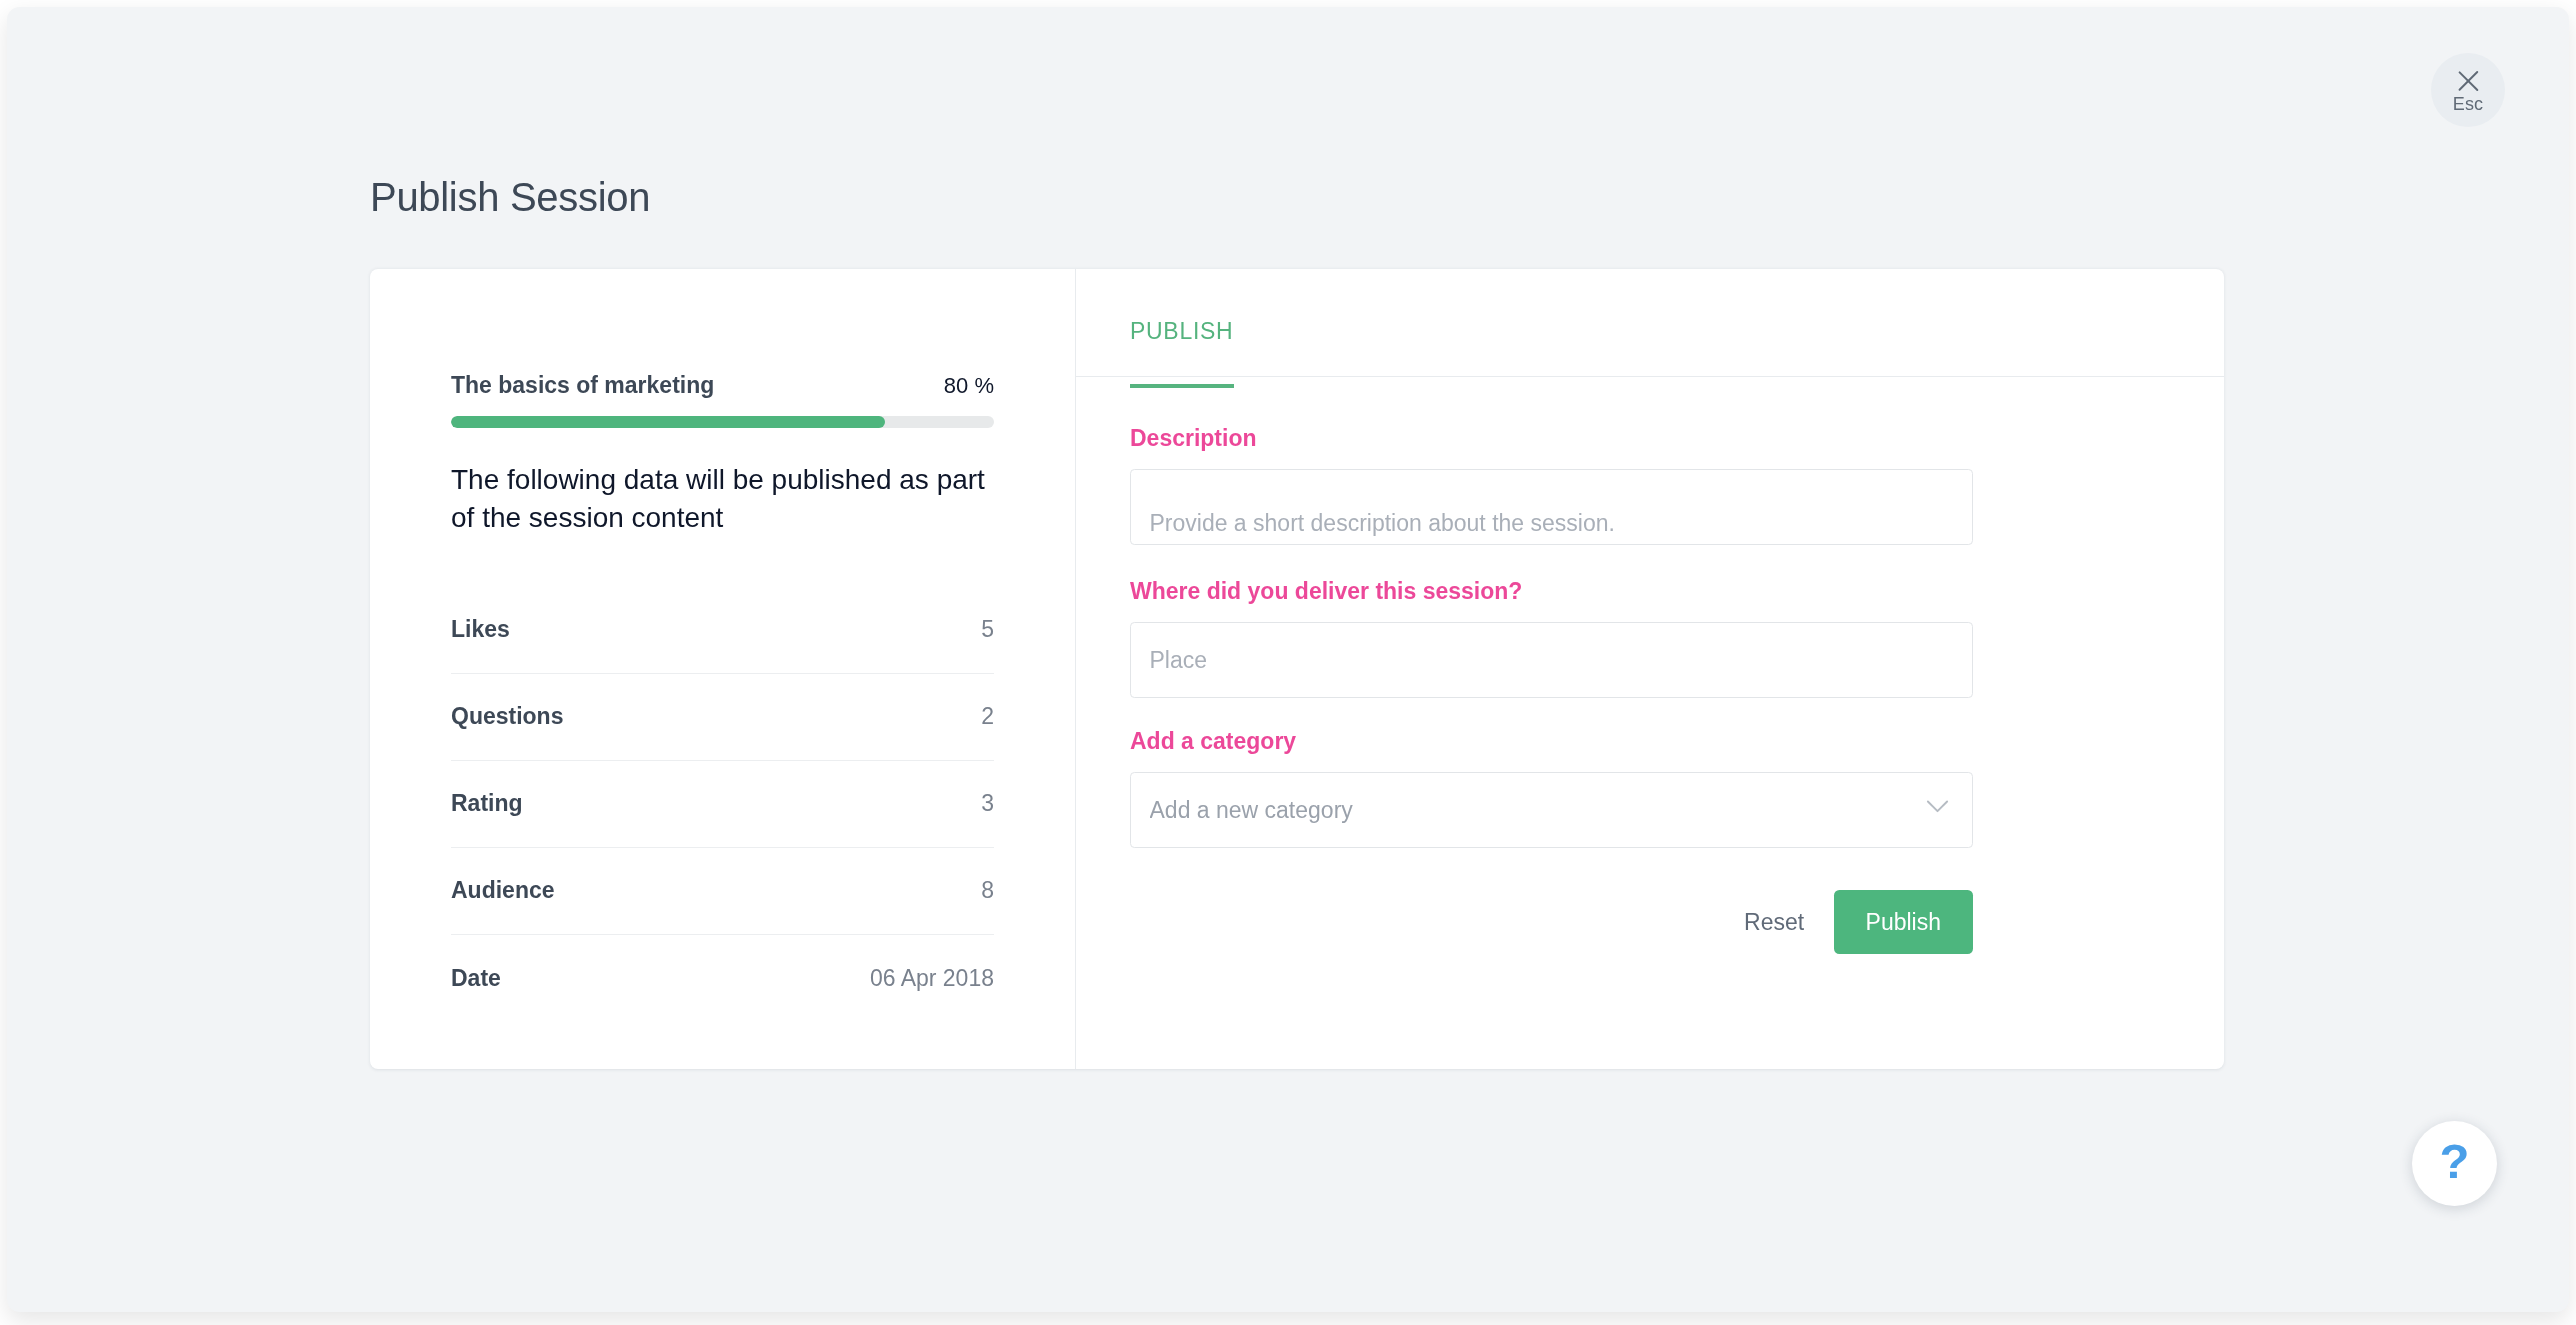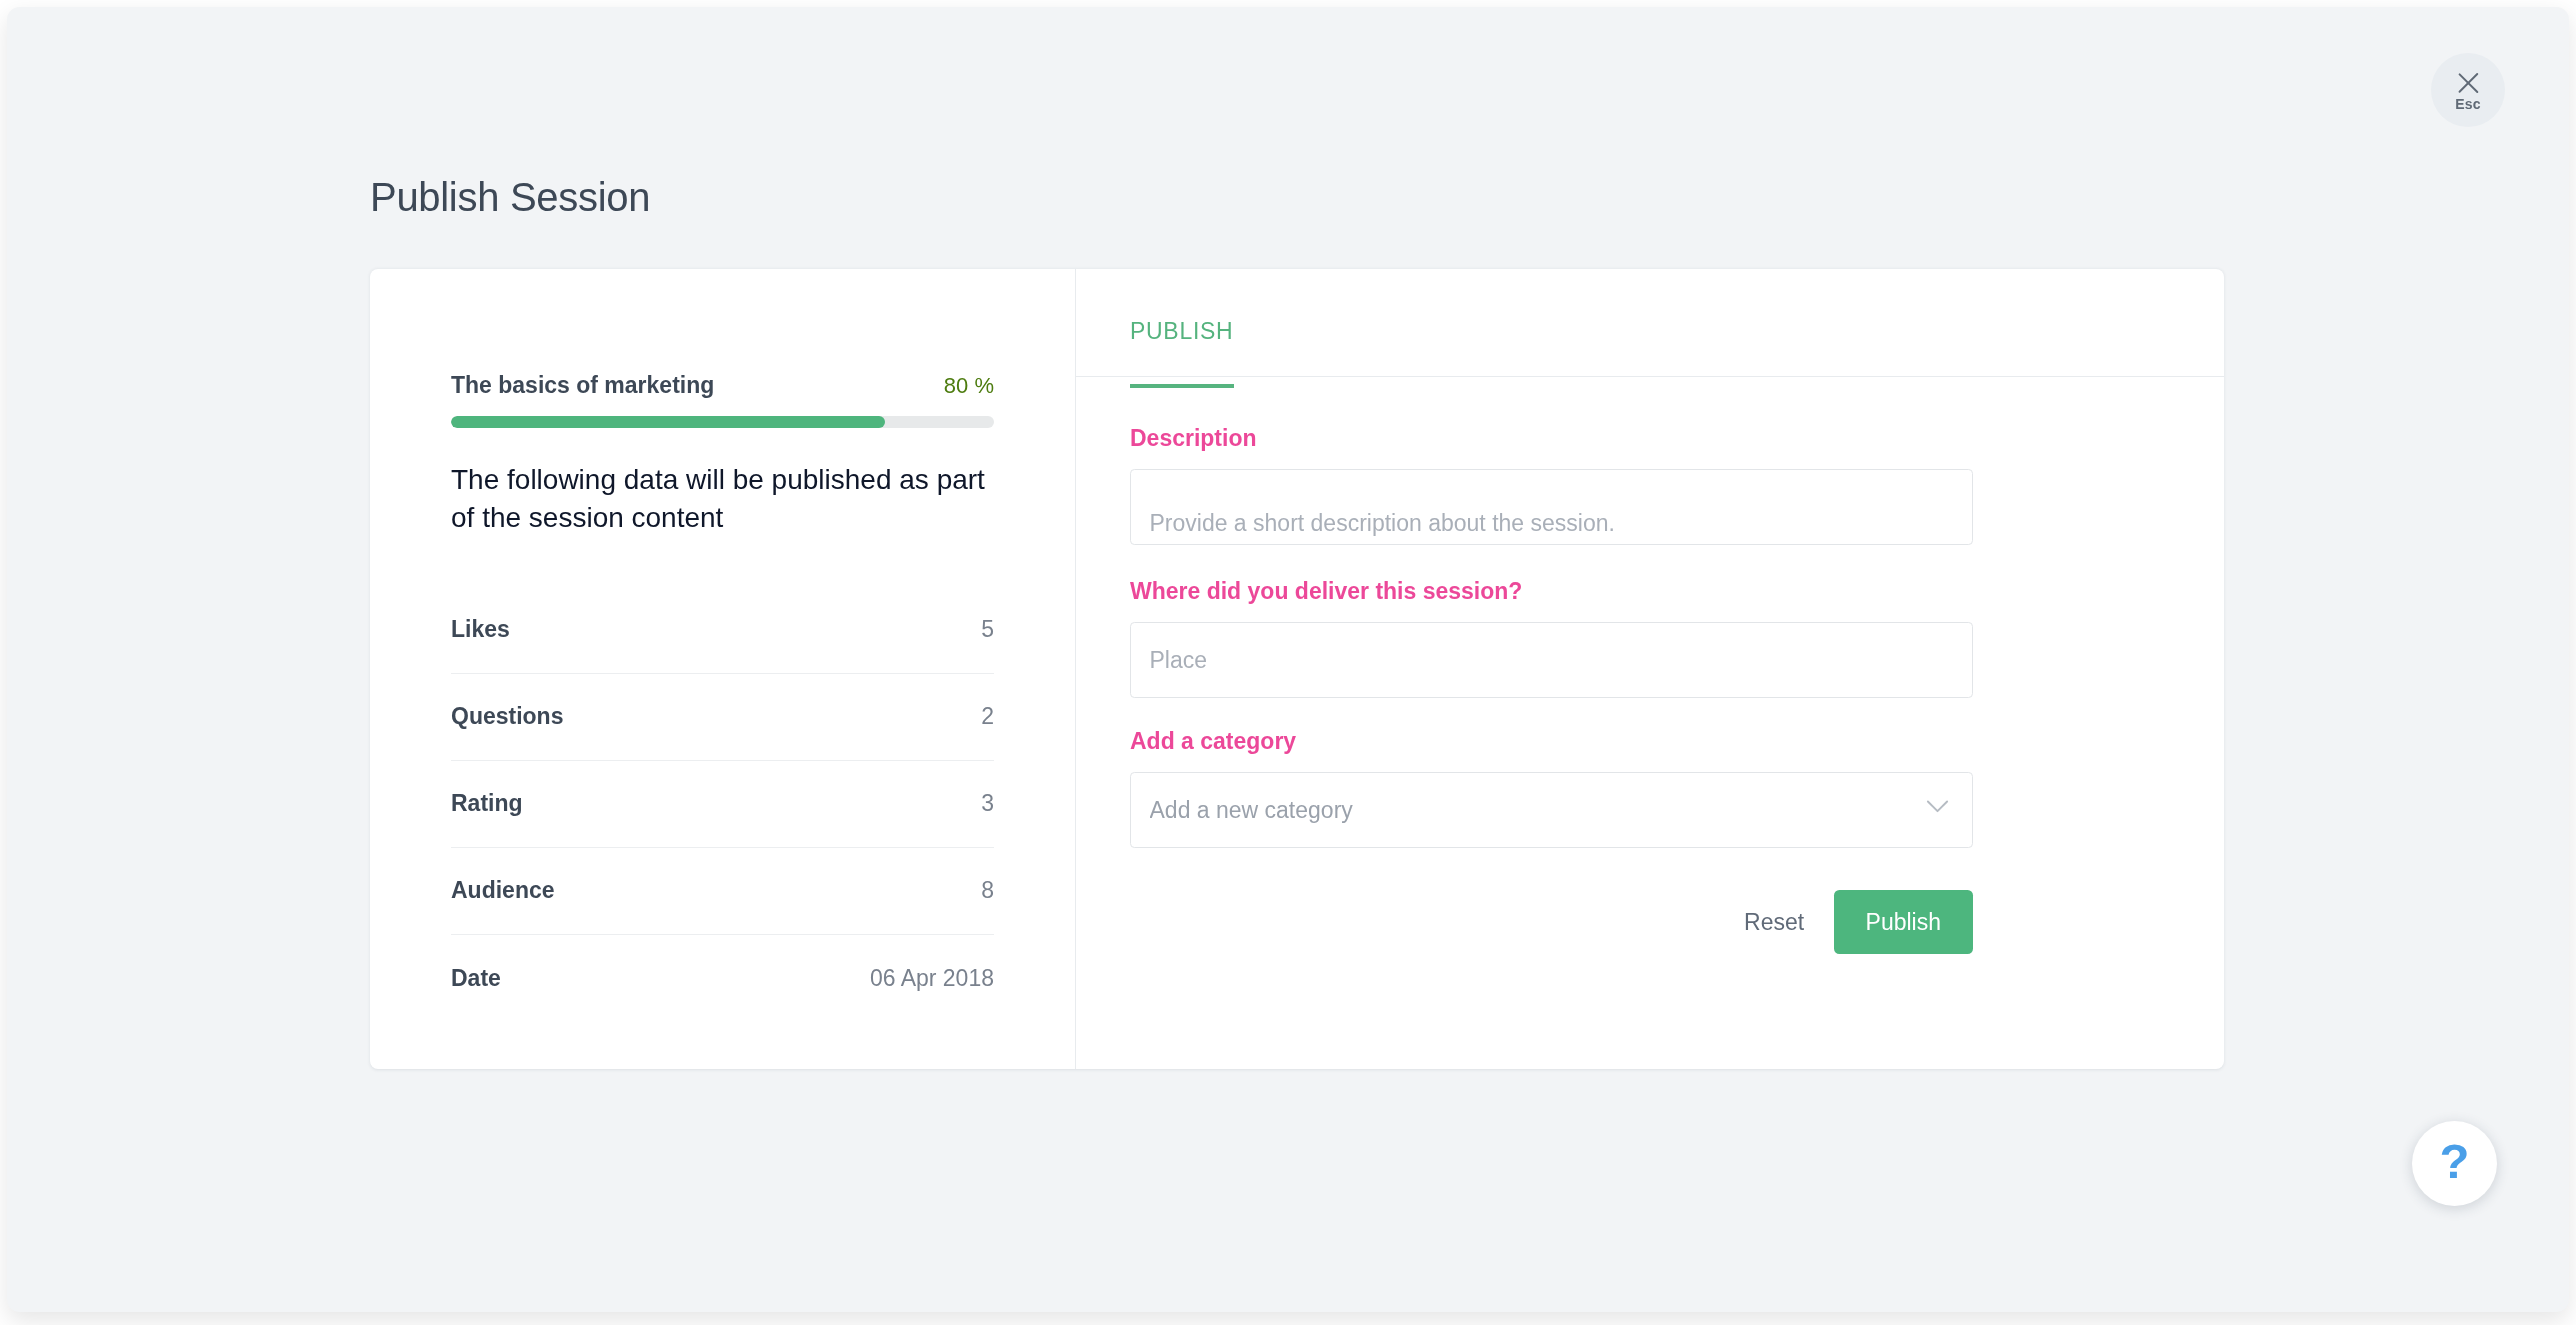--- a/index.html
+++ b/index.html
@@ -51,25 +51,24 @@
     content: "";
     position: absolute;
     left: 0; top: 12.4px;
     width: 26.5px; height: 2.1px;
     background: #606a76;
     border-radius: 1.8px;
   }
   #esc-button .x-glyph::before { transform: rotate(45deg); }
   #esc-button .x-glyph::after  { transform: rotate(-45deg); }
   #esc-button .esc-label {
-    font-size: 14px;
+    font-size: 18px;
     color: #606a76;
     line-height: 1;
     letter-spacing: 0.2px;
-    font-weight: bold;
   }
 
   
   #page-title {
     position: absolute;
     left: 363px;
     top: 168px;
     font-size: 40px;
     font-weight: normal;
     color: #3d4856;
@@ -102,21 +101,21 @@
     align-items: baseline;
     justify-content: space-between;
   }
   .session-name {
     font-size: 23px;
     font-weight: bold;
     color: #3d4856;
   }
   .session-pct {
     font-size: 22px;
-    color: #4d7c0f;
+    color: #0f172a;
   }
 
   .progress-track {
     margin-top: 17px;
     height: 11.5px;
     width: 100%;
     background: #e7e9ea;
     border-radius: 6.2px;
     overflow: hidden;
   }

